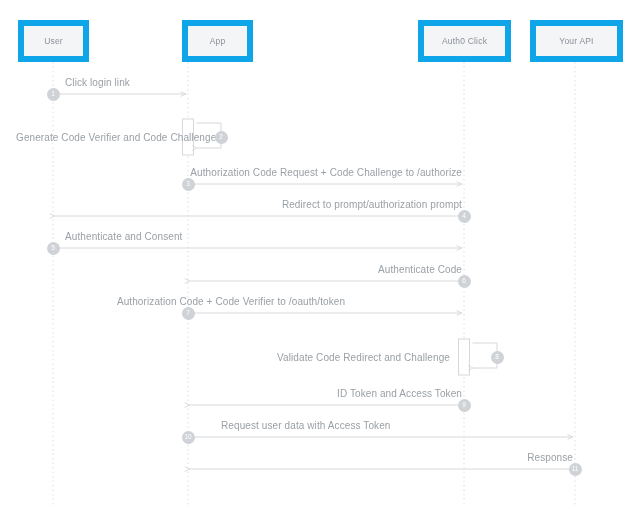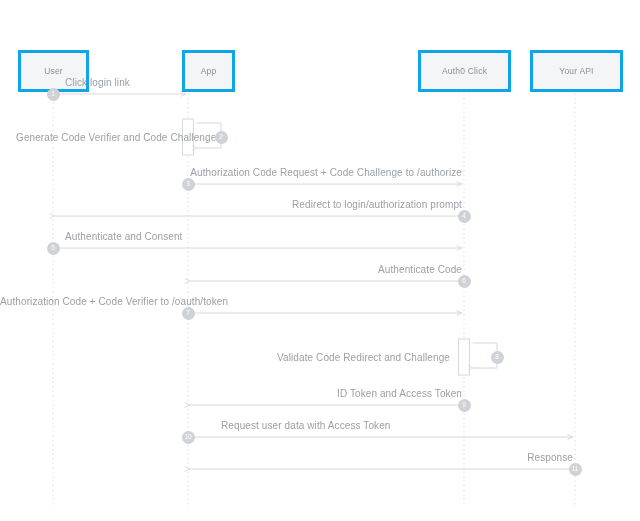--- a/index.html
+++ b/index.html
@@ -4,22 +4,22 @@
 <style>
   html,body{margin:0;padding:0;}
   body{
     width:640px;height:521px;background:#ffffff;
     font-family:"Liberation Sans", sans-serif;
     overflow:hidden;position:relative;
   }
   #diagram{position:absolute;left:0;top:0;width:640px;height:521px;}
   .actor-box{
     position:absolute;box-sizing:border-box;
-    background:#f4f5f7;border:3px solid #0ea5e9;
-    display:flex;align-items:center;justify-content:center;margin-top:30px;
+    background:#f4f5f7;border:6px solid #0ea5e9;
+    display:flex;align-items:center;justify-content:center;
   }
   .actor-label{
     font-size:8.5px;color:#8b9098;letter-spacing:.2px;
     white-space:nowrap;font-family:"Liberation Sans", sans-serif;
   }
   .msg-label{
     position:absolute;font-size:10px;color:#9aa0a6;
     white-space:nowrap;letter-spacing:.1px;
     font-family:"Liberation Sans", sans-serif;
   }
@@ -64,38 +64,38 @@
         <path d="M472.5,343 H497 V368 H473.5" fill="none" stroke="#d6d8dc" stroke-width="1" marker-end="url(#ah-l)"></path>
         <line x1="463" y1="405" x2="190" y2="405" stroke="#d6d8dc" stroke-width="1" marker-end="url(#ah-l)"></line>
         <line x1="189" y1="437" x2="573" y2="437" stroke="#d6d8dc" stroke-width="1" marker-end="url(#ah-r)"></line>
         <line x1="574" y1="469" x2="190" y2="469" stroke="#d6d8dc" stroke-width="1" marker-end="url(#ah-l)"></line>
       </g>
   </svg>
   <div id="actors">
       <div class="actor-box" style="left: 18px; top: 20px; width: 71px; height: 42px; background: rgb(244, 245, 247);">
         <span class="actor-label" style="color: rgb(139, 144, 152);">User</span>
       </div>
-      <div class="actor-box" style="left: 182px; top: 20px; width: 53px; height: 42px; background: rgb(244, 245, 247);">
+      <div class="actor-box" style="left: 182px; top: 20px; width: 71px; height: 42px; background: rgb(244, 245, 247);">
         <span class="actor-label" style="color: rgb(139, 144, 152);">App</span>
       </div>
       <div class="actor-box" style="left: 418px; top: 20px; width: 93px; height: 42px; background: rgb(244, 245, 247);">
         <span class="actor-label" style="color: rgb(139, 144, 152);">Auth0 Click</span>
       </div>
       <div class="actor-box" style="left: 530px; top: 20px; width: 93px; height: 42px; background: rgb(244, 245, 247); align-items: center;">
         <span class="actor-label" style="color: rgb(139, 144, 152);">Your API</span>
       </div>
     </div>
   <div id="labels">
       <div class="msg-label lft" style="color: rgb(154, 160, 166); top: 77px; left: 65px;">Click login link</div>
       <div class="msg-label rgt" style="color: rgb(154, 160, 166); top: 132px; left: 16px; width: 182px; text-align: right; padding-right: 8px; box-sizing: border-box;">Generate Code Verifier and Code Challenge</div>
       <div class="msg-label rgt" style="color: rgb(154, 160, 166); top: 167px; left: 0px; width: 462px; text-align: right;">Authorization Code Request + Code Challenge to /authorize</div>
-      <div class="msg-label rgt" style="color: rgb(154, 160, 166); top: 199px; left: 0px; width: 462px; text-align: right;">Redirect to login/authorization prompt</div>
+      <div class="msg-label rgt" style="color: rgb(154, 160, 166); top: 199px; left: 0px; width: 462px; text-align: right;">Redirect to prompt/authorization prompt</div>
       <div class="msg-label lft" style="color: rgb(154, 160, 166); top: 231px; left: 65px;">Authenticate and Consent</div>
       <div class="msg-label rgt" style="color: rgb(154, 160, 166); top: 264px; left: 0px; width: 462px; text-align: right;">Authenticate Code</div>
-      <div class="msg-label rgt" style="color: rgb(154, 160, 166); top: 296px; left: 0px; width: 462px; text-align: left;">Authorization Code + Code Verifier to /oauth/token</div>
+      <div class="msg-label rgt" style="color: rgb(154, 160, 166); top: 296px; left: 0px; width: 462px; text-align: center;">Authorization Code + Code Verifier to /oauth/token</div>
       <div class="msg-label rgt" style="color: rgb(154, 160, 166); top: 352px; left: 0px; width: 458px; text-align: right; padding-right: 8px; box-sizing: border-box;">Validate Code Redirect and Challenge</div>
       <div class="msg-label rgt" style="color: rgb(154, 160, 166); top: 388px; left: 0px; width: 462px; text-align: right;">ID Token and Access Token</div>
       <div class="msg-label lft" style="color: rgb(154, 160, 166); top: 420px; left: 200px; padding-left: 21px;">Request user data with Access Token</div>
       <div class="msg-label rgt" style="color: rgb(154, 160, 166); top: 452px; left: 0px; width: 573px; text-align: right;">Response</div>
     </div>
   <div id="badges">
       <div class="badge" style="left: 46.5px; top: 87.5px; background: rgb(207, 210, 214); color: rgb(255, 255, 255);">1</div>
       <div class="badge" style="left: 214.5px; top: 130.5px; background: rgb(207, 210, 214); color: rgb(255, 255, 255);">2</div>
       <div class="badge" style="left: 181.5px; top: 177.5px; background: rgb(207, 210, 214); color: rgb(255, 255, 255);">3</div>
       <div class="badge" style="left: 457.5px; top: 209.5px; background: rgb(207, 210, 214); color: rgb(255, 255, 255);">4</div>

